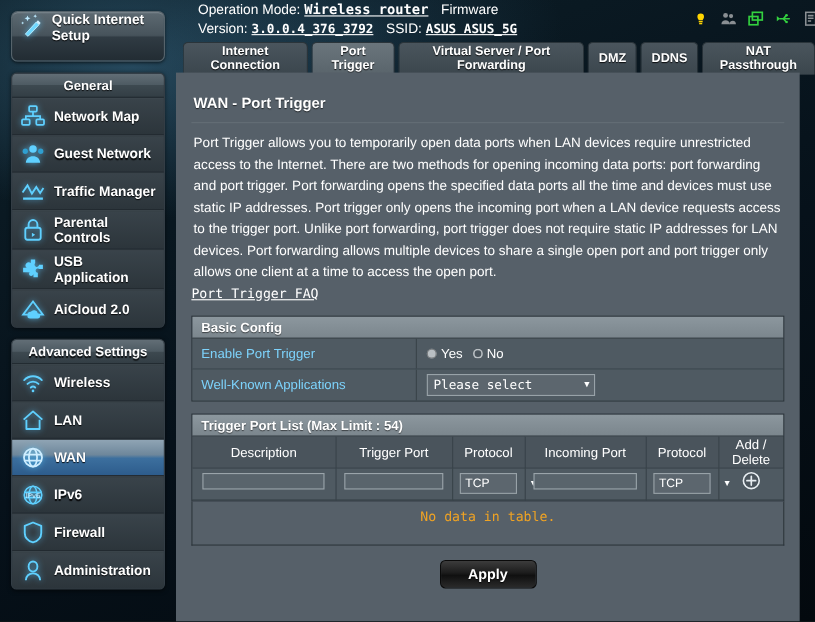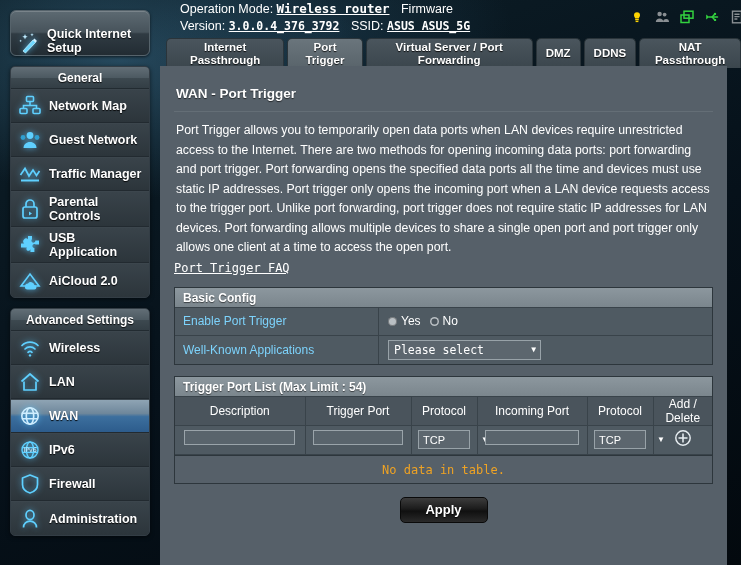--- a/index.html
+++ b/index.html
@@ -19,21 +19,21 @@
       linear-gradient(160deg, #0d1f28 0%, #06111a 55%, #03090e 100%);
   }
 
   
   #sidebar {
     position: absolute; left: 0; top: 0;
     width: 160px; height: 565px;
     padding: 6px 8px 0 6px;
   }
   .qis-btn {
-    display: flex; align-items: flex-end; gap: 6px;
+    display: flex; align-items: flex-start; gap: 6px;
     height: 46px;
     margin: 4px 2px 10px 4px;
     padding: 0 6px;
     border-radius: 6px;
     border: 1px solid #56636b;
     background: linear-gradient(180deg, #5d6a72 0%, #47535b 48%, #303b43 52%, #222c33 100%);
     box-shadow: inset 0 1px 0 rgba(255,255,255,0.18), 0 1px 3px rgba(0,0,0,0.6);
     cursor: pointer;
   }
   .qis-label {
@@ -223,21 +223,21 @@
     display: inline-block;
   }
   .cell-select {
     display: inline-flex; align-items: center; justify-content: space-between;
     width: 52px; height: 19px; padding: 0 3px 0 4px;
     background: #5c666e; border: 1px solid #98a2a8;
     color: #ffffff; font-size: 11px; cursor: pointer; gap: 36px;
   }
   .addbtn { cursor: pointer; display: inline-block; }
   .nodata {
-    height: 28px; line-height: 28px; text-align: center;
+    height: 40px; line-height: 28px; text-align: center;
     color: #f0a323; font-size: 12px;
     font-family: "DejaVu Sans Mono", monospace;
     background: #566069;
     border: 1px solid #2d363c; border-top: none;
   }
   #apply-wrap { text-align: center; padding-top: 13px; }
   #apply-btn {
     display: inline-block;
     min-width: 88px; height: 26px; line-height: 24px;
     padding: 0 18px;
@@ -454,21 +454,21 @@
         <svg viewBox="0 0 16 16" width="16" height="16" fill="none" stroke="#8a8f93" stroke-width="1.4">
           <rect x="3.5" y="2.2" width="9" height="11.6"></rect>
           <path d="M5.4 5.2h5.2M5.4 7.6h5.2M5.4 10h3"></path>
         </svg>
       </span>
     </div>
   </div>
 
   <div id="tabs">
     <div class="tab">
-        <span>Internet Passthrough</span>
+        <span>Internet Connection</span>
       </div>
     <div class="tab active">
         <span>Port Trigger</span>
       </div>
     <div class="tab">
         <span>Virtual Server / Port Forwarding</span>
       </div>
     <div class="tab">
         <span>DMZ</span>
       </div>

